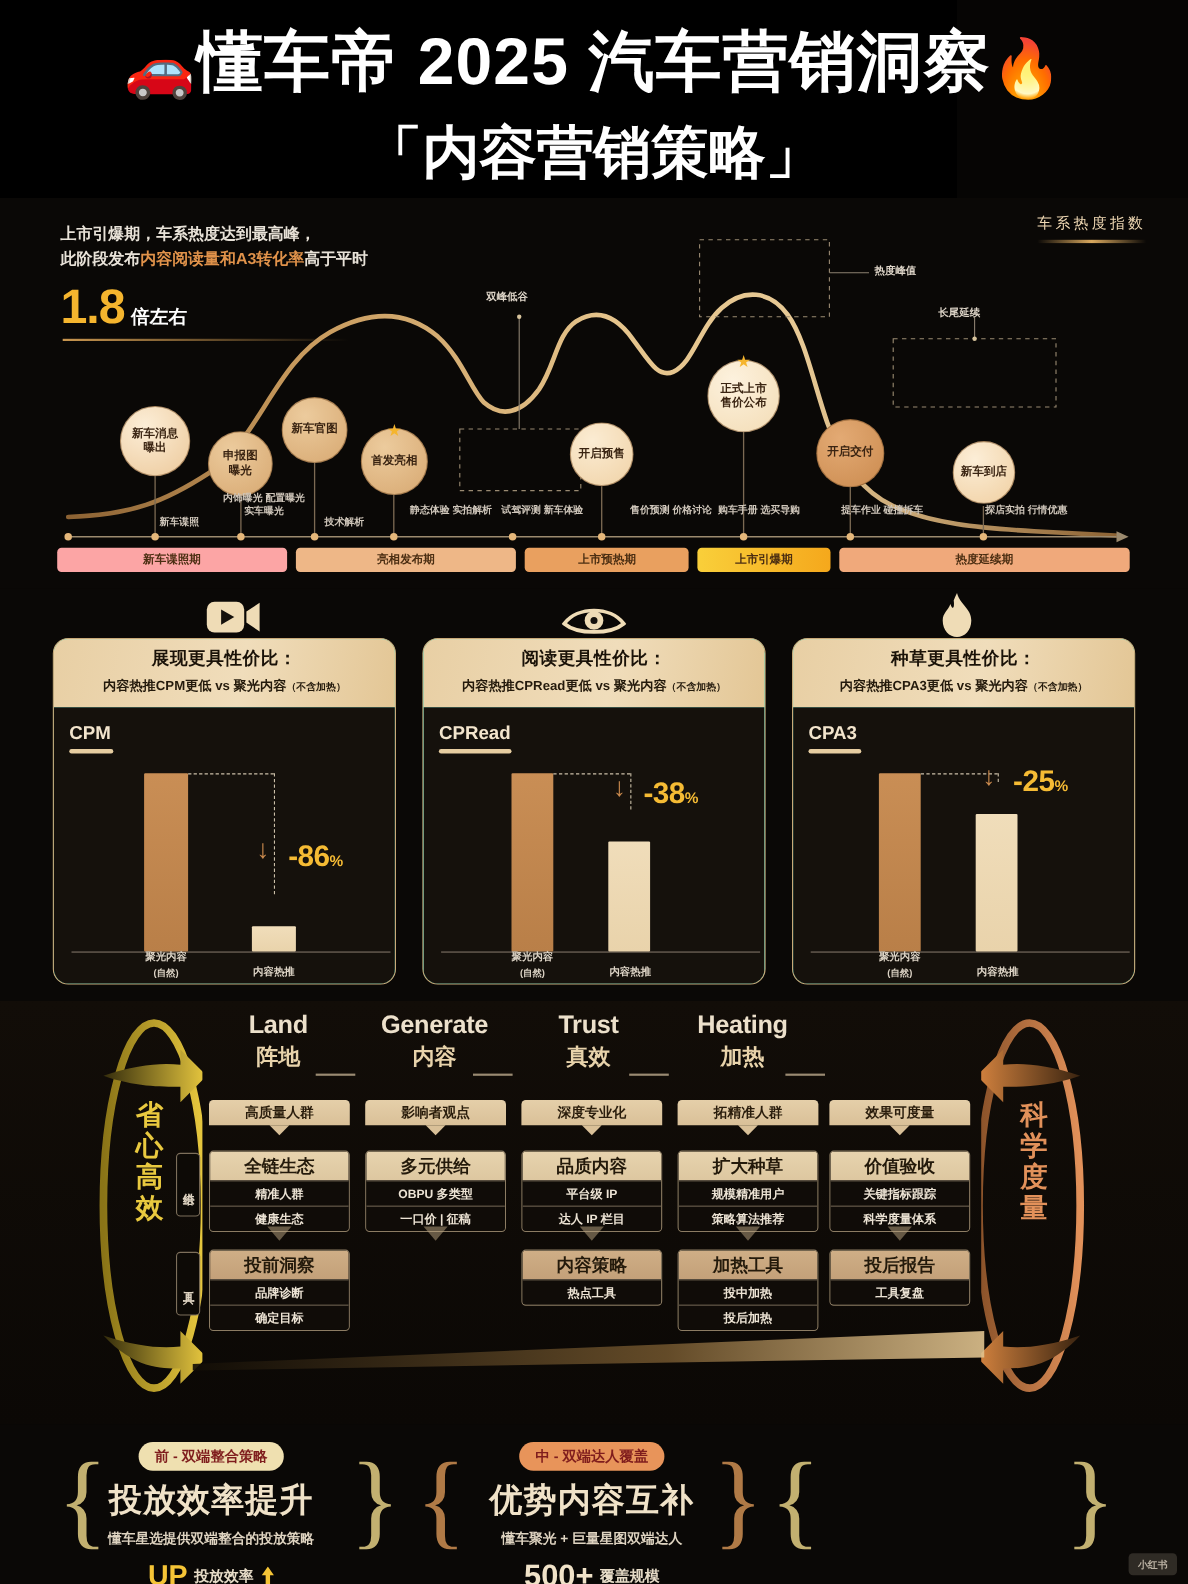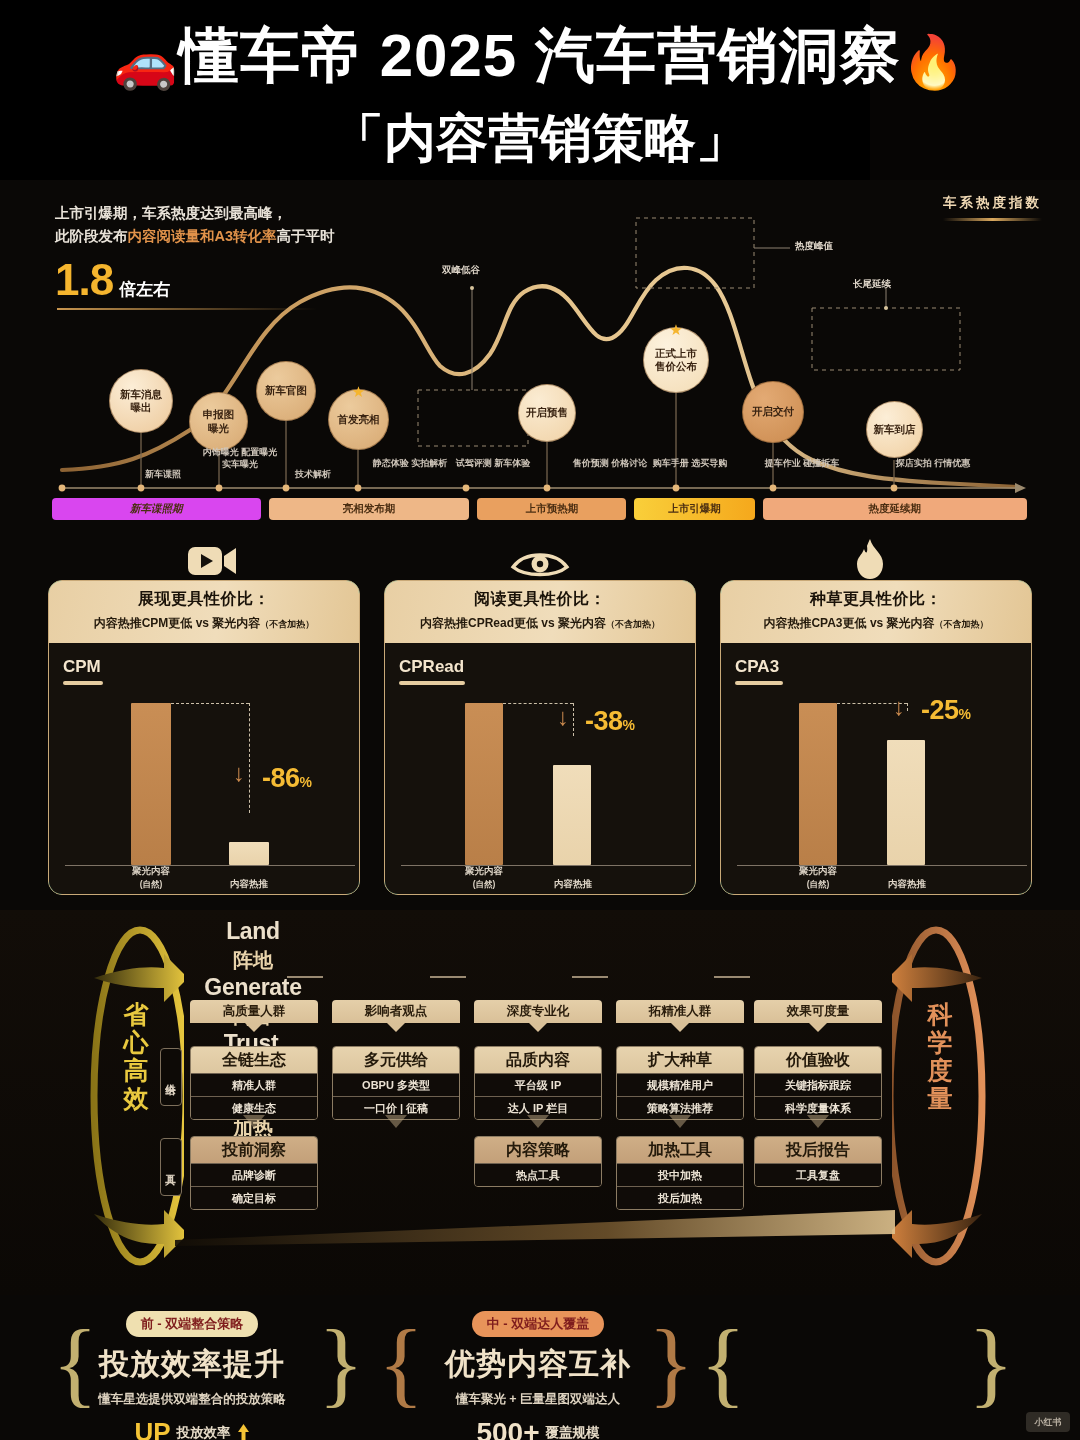--- a/index.html
+++ b/index.html
@@ -24,21 +24,21 @@
   .tl-intro{position:absolute;left:55px;top:22px;width:560px;}
   .tl-intro p{font-size:14.5px;line-height:1.6;color:#e8e2d8;font-weight:bold;}
   .hl-orange{color:#e0924a;}
   .tl-big{position:absolute;left:55px;top:78px;display:flex;align-items:baseline;}
   .tl-big .num{font-size:44px;font-weight:bold;color:#f5b52e;letter-spacing:-1px;line-height:1;}
   .tl-big .unit{font-size:17px;font-weight:bold;color:#ffffff;margin-left:6px;}
   .tl-rule{position:absolute;left:57px;top:128px;width:260px;height:2px;
     background:linear-gradient(90deg,#c9964f,rgba(201,150,79,0));}
 
   .tl-index{position:absolute;right:38px;top:14px;text-align:center;}
-  .tl-index .t{font-size:13.5px;font-weight:bold;color:#f0d9b4;letter-spacing:3px;}
+  .tl-index .t{font-size:13.5px;font-weight:normal;color:#f0d9b4;letter-spacing:3px;}
   .tl-index .u{margin-top:6px;height:3px;width:100%;
     background:linear-gradient(90deg,rgba(201,150,79,0),#d9a85e,rgba(201,150,79,0));}
 
   .tl-svg{position:absolute;left:0;top:0;width:1080px;height:355px;}
 
   .node{position:absolute;border-radius:50%;display:flex;align-items:center;justify-content:center;
     text-align:center;font-size:10.5px;font-weight:bold;color:#3a2412;line-height:1.25;
     border:1.5px solid rgba(120,80,40,.55);}
   .node span{display:block;}
   .node .star{position:absolute;top:-7px;left:50%;transform:translateX(-50%);font-size:15px;color:#f5b52e;}
@@ -293,21 +293,21 @@
     <div class="subtag" style="left:757px;top:277px;width:90px;">
       <span>提车作业</span>
       <span>碰撞拆车</span>
     </div>
     <div class="subtag" style="left:888px;top:277px;width:90px;">
       <span>探店实拍</span>
       <span>行情优惠</span>
     </div>
 
     <div class="phases">
-      <div class="phase" style="width:210px;background:#d946ef;font-style:italic;">新车谍照期</div>
+      <div class="phase" style="width:210px;background:#fca5a5;">新车谍照期</div>
       <div class="phase" style="width:202px;background:#eeb787;">亮相发布期</div>
       <div class="phase" style="width:150px;background:#e9a05f;">上市预热期</div>
       <div class="phase" style="width:121px;background:linear-gradient(90deg,#f9cf3a,#f5a81c);">上市引爆期</div>
       <div class="phase" style="width:266px;background:#f0a97b;">热度延续期</div>
     </div>
   </div>
 
   <div class="cards-sec">
 
     <div class="card-icon" style="left:181px;">
@@ -451,21 +451,21 @@
         <path d="M90,288 C60,298 38,300 20,298 L20,284 L-4,308 L20,332 L20,318 C38,318 62,318 90,288 Z" fill="url(#arw2)"></path>
       </svg>
       <div class="arc-text" style="color:#e2915a;">
         <span>科</span>
         <span>学</span>
         <span>度</span>
         <span>量</span>
       </div>
     </div>
 
-    <div style="position:absolute;left:182px;top:8px;width:706px;display:flex;flex-direction:column;">
+    <div style="position:absolute;left:182px;top:8px;width:706px;display:flex;">
       <div class="lt-col-h" style="width:142px;">
         <div class="lt-en">Land</div>
         <div class="lt-cn">阵地</div>
       </div>
       <div class="lt-col-h" style="width:142px;">
         <div class="lt-en">Generate</div>
         <div class="lt-cn">内容</div>
       </div>
       <div class="lt-col-h" style="width:138px;">
         <div class="lt-en">Trust</div>

